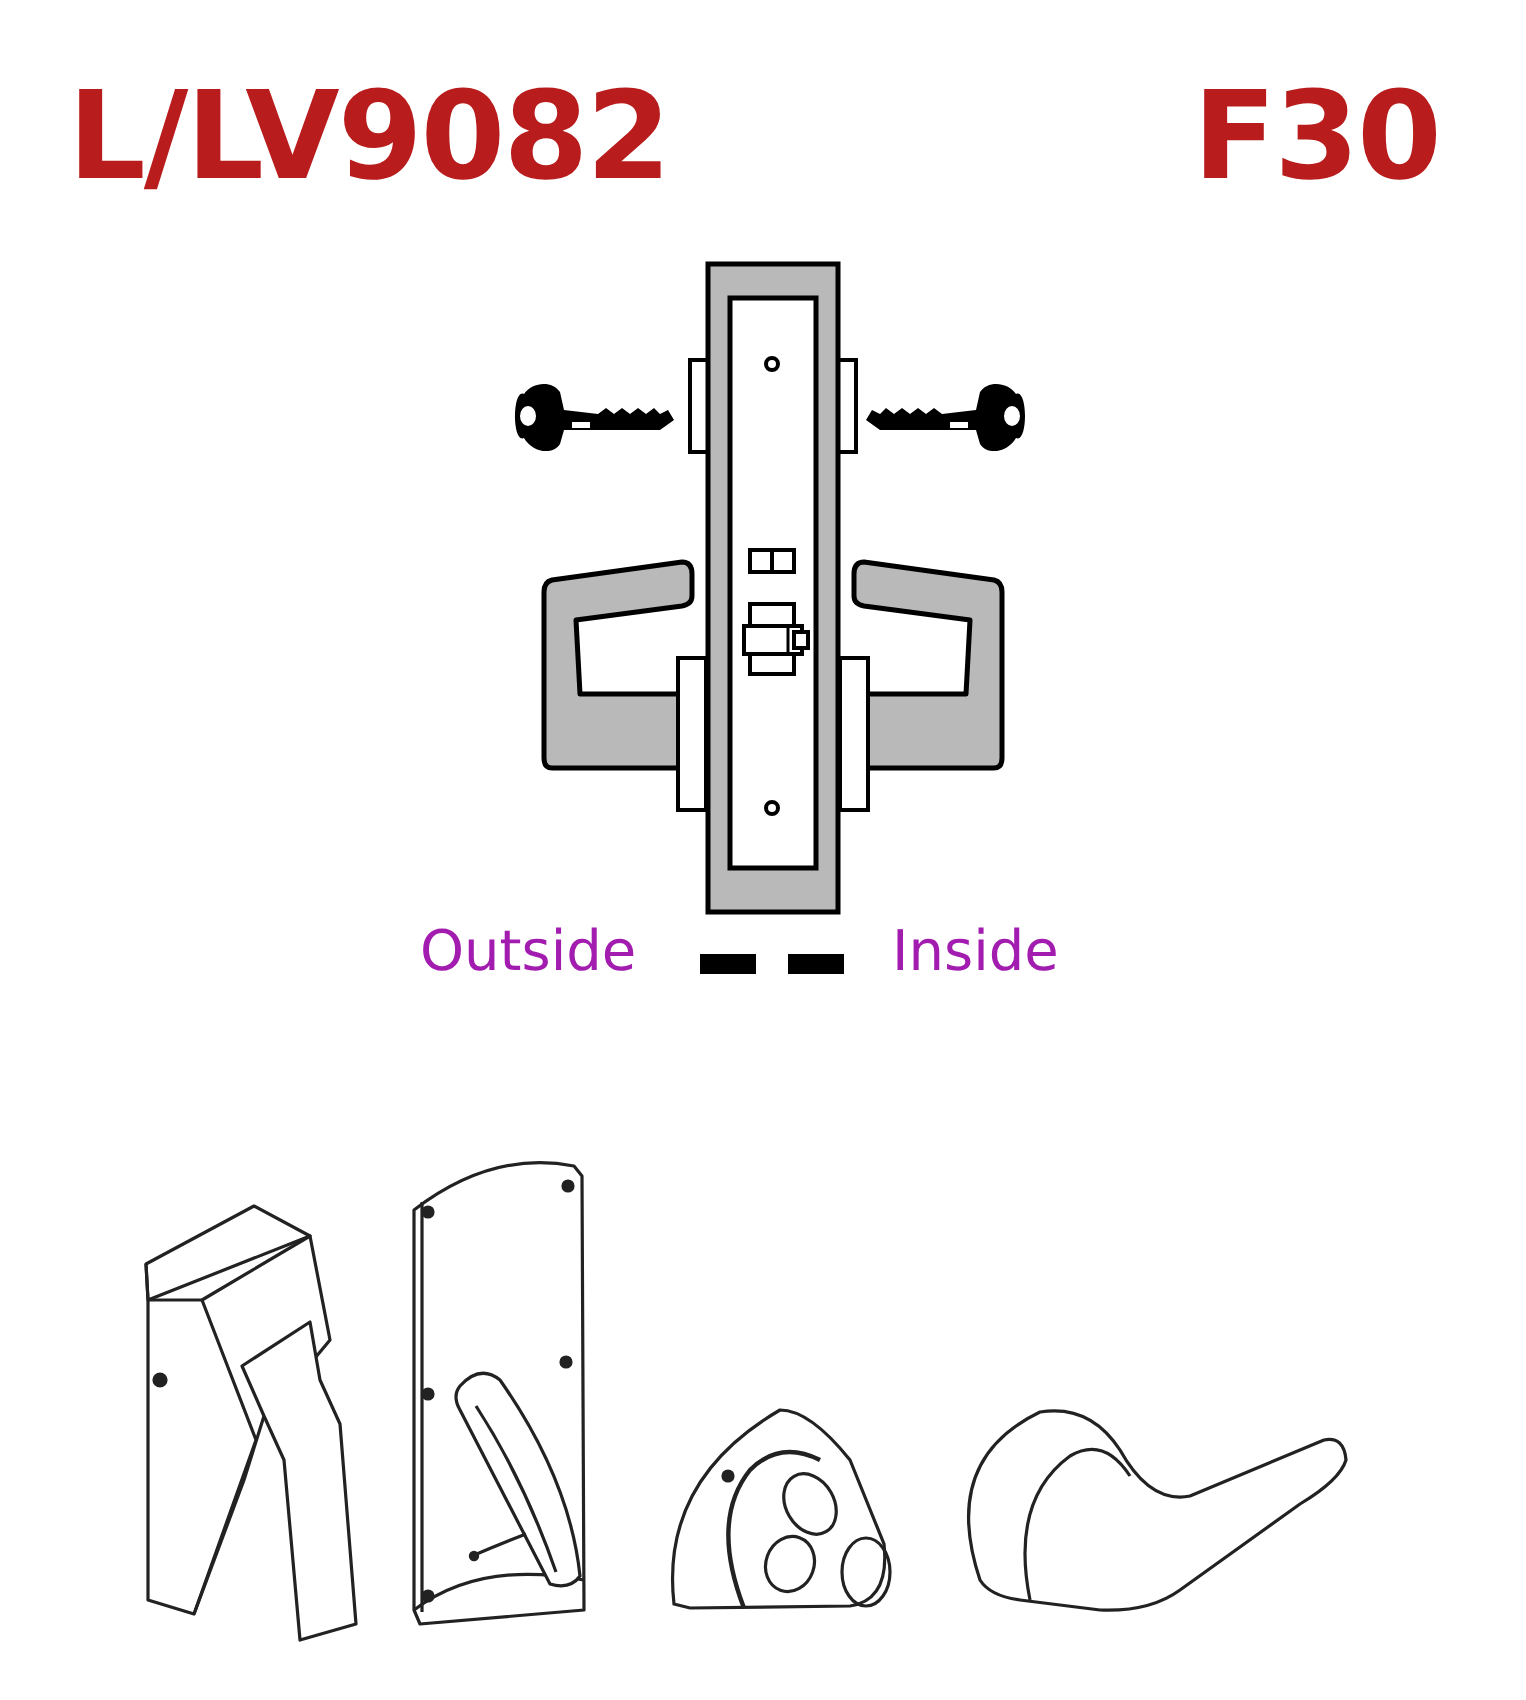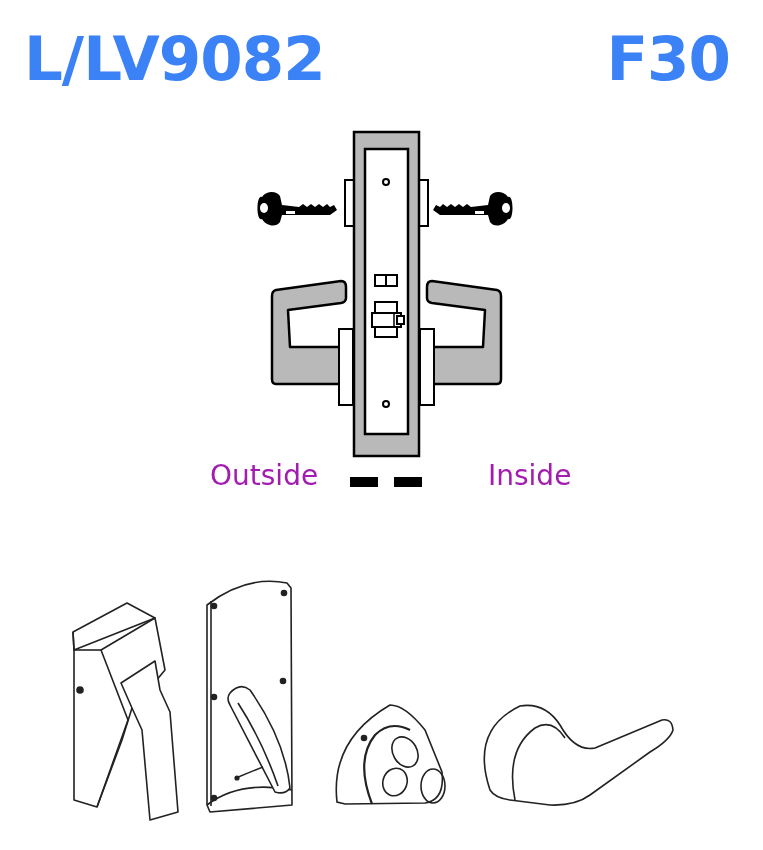--- a/index.html
+++ b/index.html
@@ -1,29 +1,29 @@
 <!DOCTYPE html>
 <html><head>
   <meta charset="utf-8">
   <style>
     html, body { margin: 0; padding: 0; background: #ffffff; }
     body { width: 763px; height: 850px; position: relative; overflow: hidden; font-family: "DejaVu Sans", sans-serif; }
     .title {
-      position: absolute; top: 22px; margin: 0;
+      position: absolute; top: 22px; margin: 10px;
       font-family: "DejaVu Sans", sans-serif; font-weight: bold;
-      font-size: 61px; line-height: 74px; color: #3b82f6; letter-spacing: -1px;
+      font-size: 61px; line-height: 74px; color: #b91c1c; letter-spacing: -1px;
     }
     #model-number { left: 24px; }
     #function-code { right: 33px; }
     .legend-label {
       position: absolute; top: 458px; font-size: 28px; line-height: 36px;
       color: #a21caf; font-family: "DejaVu Sans", sans-serif;
     }
     #label-outside { left: 210px; }
-    #label-inside { left: 488px; }
+    #label-inside { left: 446px; }
     .dash { position: absolute; top: 477px; width: 28px; height: 10px; background: #000; }
     svg { position: absolute; left: 0; top: 0; }
   </style>
 </head>
 <body>
 
 <h1 class="title" id="model-number">L/LV9082</h1>
 <h1 class="title" id="function-code">F30</h1>
 
 <svg width="763" height="850" viewBox="0 0 763 850">

